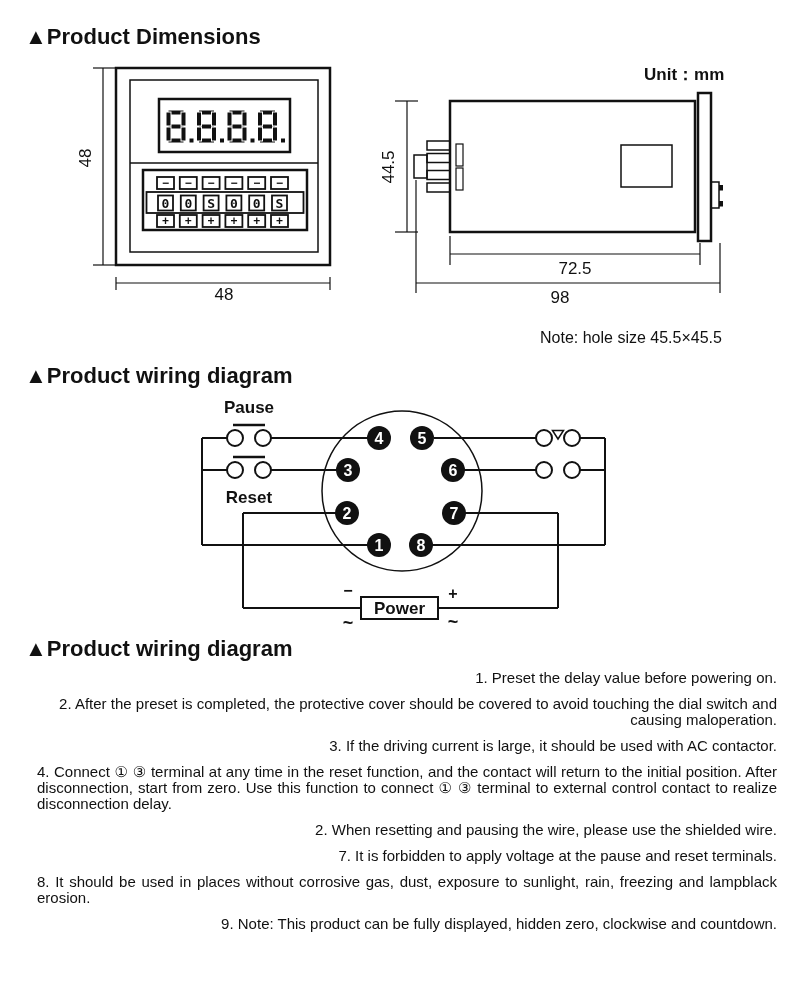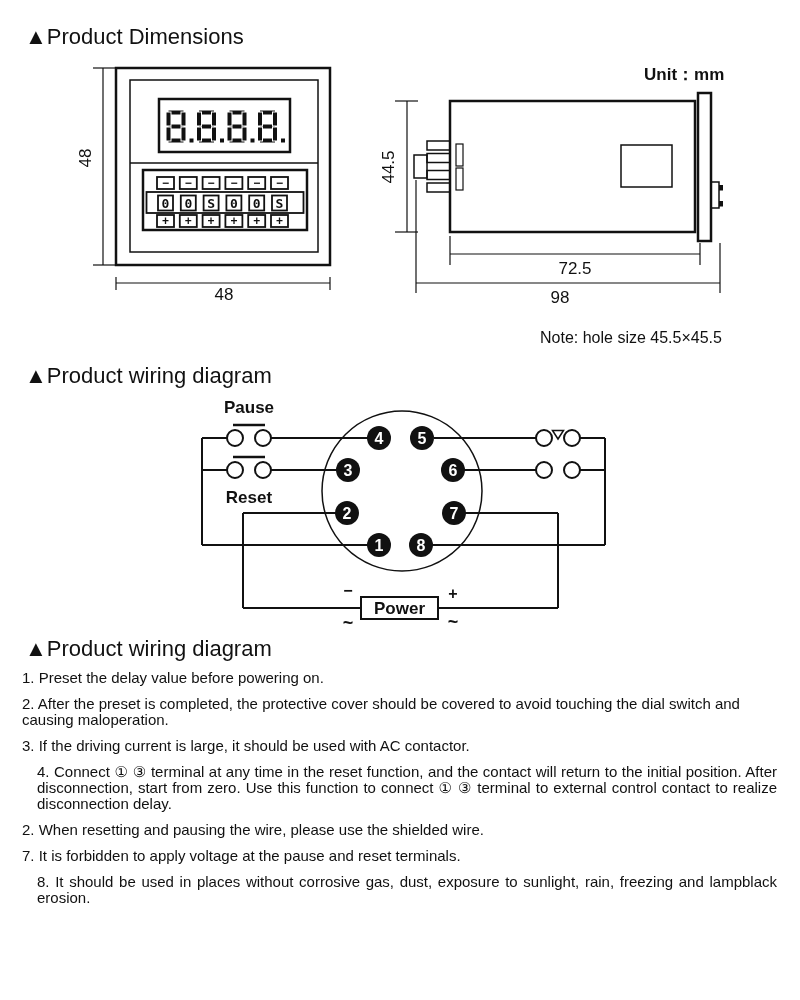--- a/index.html
+++ b/index.html
@@ -1,34 +1,34 @@
 <!DOCTYPE html>
 <html><head>
 <meta charset="utf-8">
 <style>
   html,body{margin:0;padding:0;background:#fff;}
   .page{position:relative;width:800px;height:1000px;background:#fff;overflow:hidden;
         font-family:"Liberation Sans",sans-serif;color:#111;}
   .abs{position:absolute;}
-  .sec-title{font-size:22px;font-weight:normal;color:#111;letter-spacing:0px;white-space:nowrap;}
+  .sec-title{font-size:22px;font-weight:bold;color:#111;letter-spacing:0px;white-space:nowrap;}
   .unit{font-size:17px;font-weight:bold;}
   .hole-note{font-size:16px;}
   svg.art{position:absolute;left:0;top:0;width:800px;height:1000px;}
   svg.art .ln{stroke:#111;fill:none;}
   svg.art .svgtxt{font-family:"Liberation Sans",sans-serif;fill:#111;}
   svg.art .dimtxt{font-size:17px;}
   svg.art .pin-num{font-size:16px;font-weight:bold;fill:#fff;}
   svg.art .lbl{font-size:17px;font-weight:bold;}
   svg.art .pwr{font-size:17px;font-weight:bold;}
   svg.art .sym{font-size:16px;font-weight:bold;}
   svg.art .tilde{font-size:18px;font-weight:bold;}
   svg.art .btn-txt{font-size:12px;font-weight:bold;}
   svg.art .dial-digit{font-size:13px;font-weight:bold;font-family:"DejaVu Sans Mono",monospace;}
   .notes{position:absolute;left:22px;top:670px;width:755px;}
-  .notes p{margin:0 0 10px 0;font-size:15px;line-height:16px;color:#111;}
+  .notes p{margin:0 0 10px 0;font-size:15px;line-height:16px;color:#111;text-align:right;}
   .notes p.just{text-align:justify;margin-left:15px;}
 </style>
 </head>
 <body>
 
 <div class="page">
 
   <div class="abs sec-title" style="left:25px;top:24px;">▲Product Dimensions</div>
 
   <div class="abs unit" style="left:644px;top:63px;">Unit：mm</div>
@@ -247,15 +247,16 @@
   </svg>
 
   <div class="notes">
     <p>1. Preset the delay value before powering on.</p>
     <p>2. After the preset is completed, the protective cover should be covered to avoid touching the dial switch and causing maloperation.</p>
     <p>3. If the driving current is large, it should be used with AC contactor.</p>
     <p class="just">4. Connect ① ③ terminal at any time in the reset function, and the contact will return to the initial position. After disconnection, start from zero. Use this function to connect ① ③ terminal to external control contact to realize disconnection delay.</p>
     <p>2. When resetting and pausing the wire, please use the shielded wire.</p>
     <p>7. It is forbidden to apply voltage at the pause and reset terminals.</p>
     <p class="just">8. It should be used in places without corrosive gas, dust, exposure to sunlight, rain, freezing and lampblack erosion.</p>
+    <p>9. Note: This product can be fully displayed, hidden zero, clockwise and countdown.</p>
   </div>
 
 </div>
 
 </body></html>

